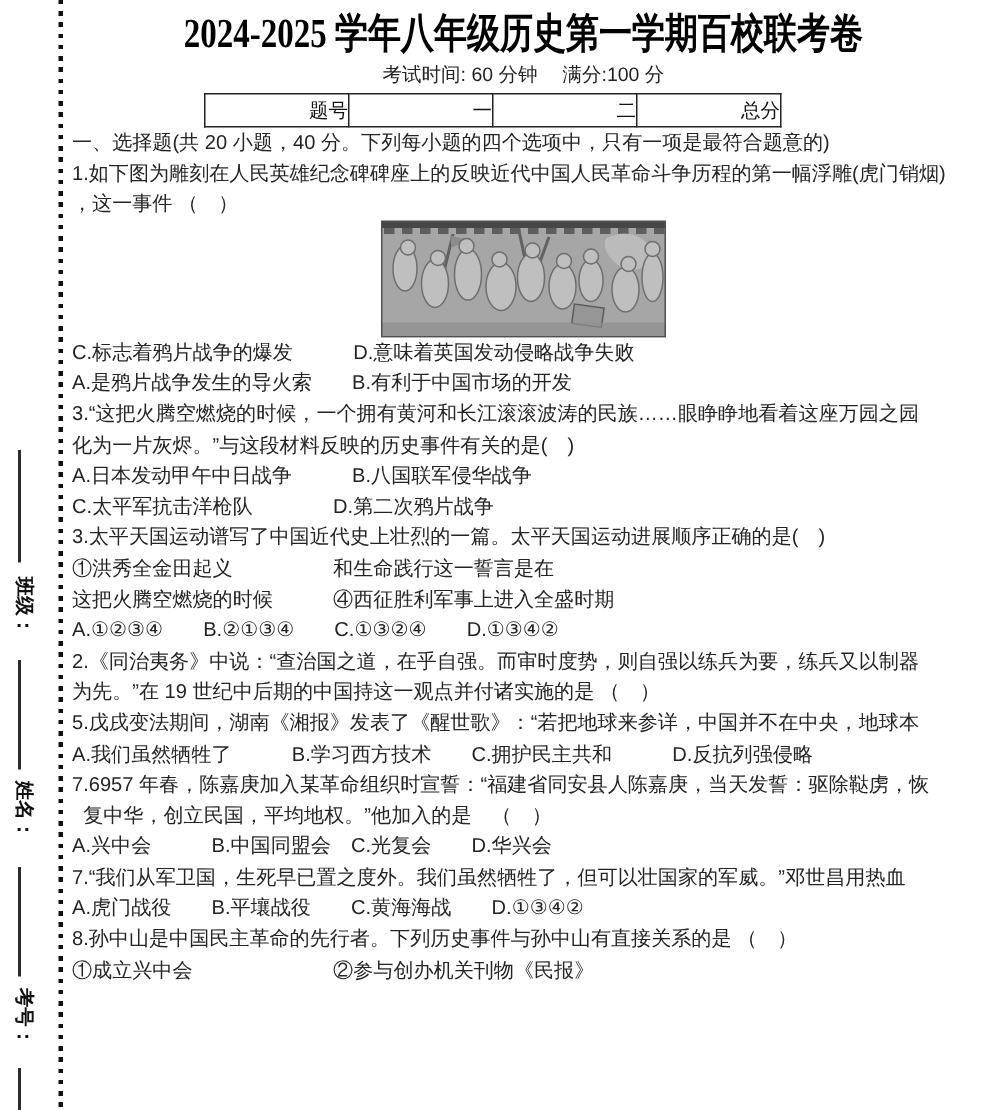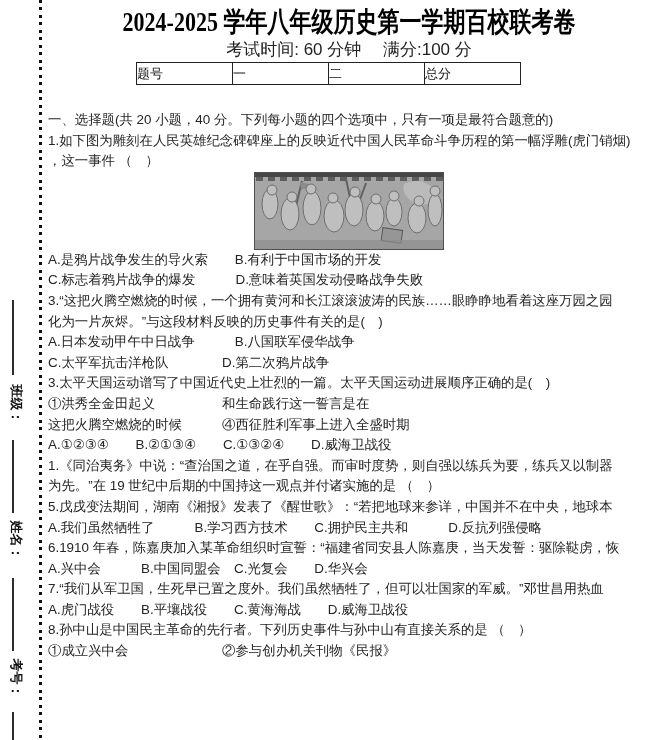--- a/index.html
+++ b/index.html
@@ -19,28 +19,28 @@
     font-size:13px;font-weight:bold;font-family:"Liberation Serif", serif;color:#111;
     white-space:pre;
   }
   
   .content{position:absolute;left:48px;top:0;width:602px;}
   .title{
     margin:5px 0 0;height:34px;line-height:34px;text-align:center;color:#000;
     font-family:"Liberation Serif", serif;font-weight:700;font-size:27.5px;
     white-space:nowrap;transform:scaleX(.8);transform-origin:50% 50%;
   }
-  .exam-info{margin-top:1px;height:19px;line-height:19px;text-align:center;font-size:17px;white-space:pre;color:#222;}
+  .exam-info{margin-top:1px;height:19px;line-height:19px;text-align:center;font-size:13px;white-space:pre;color:#222;}
   table.score{border-collapse:collapse;margin:3px 0 0 88px;}
   table.score td{
-    border:1.2px solid #222;width:95px;height:21px;text-align:left;
+    border:1.2px solid #222;width:95px;height:21px;text-align:right;
     font-size:13px;padding:0;font-family:"Liberation Serif", serif;color:#111;
   }
   .line{margin:0;font-size:13.4px;line-height:20.6px;white-space:pre;color:#242424;}
-  .first{margin-top:25px;}
+  .first{margin-top:0;}
   .figure-wrap{height:78px;display:flex;justify-content:center;align-items:center;}
 </style>
 </head>
 <body>
 
 <div>
 
   <div class="dotted"></div>
   <div class="seg" style="top:300px;height:75px"></div>
   <div class="rot" style="top:394px">班级：</div>
@@ -119,42 +119,43 @@
             <circle cx="165" cy="29" r="5"></circle>
           <ellipse cx="181" cy="38" rx="7" ry="16"></ellipse>
             <circle cx="181" cy="19" r="5"></circle>
         </g>
         <rect x="128" y="57" width="20" height="13" fill="#969696" stroke="#5a5a5a" transform="rotate(8 138 63)"></rect>
         <rect y="68" width="190" height="10" fill="#8e8e8e" opacity=".7"></rect>
         <rect x="0.5" y="0.5" width="189" height="77" fill="none" stroke="#4f4f4f"></rect>
       </svg>
     </div>
 
+    <p class="line">C.标志着鸦片战争的爆发　　　D.意味着英国发动侵略战争失败</p>
     <p class="line">A.是鸦片战争发生的导火索　　B.有利于中国市场的开发</p>
-    <p class="line">C.标志着鸦片战争的爆发　　　D.意味着英国发动侵略战争失败</p>
 
     <p class="line">3.“这把火腾空燃烧的时候，一个拥有黄河和长江滚滚波涛的民族……眼睁睁地看着这座万园之园</p>
     <p class="line">化为一片灰烬。”与这段材料反映的历史事件有关的是(　)</p>
     <p class="line">A.日本发动甲午中日战争　　　B.八国联军侵华战争</p>
     <p class="line">C.太平军抗击洋枪队　　　　D.第二次鸦片战争</p>
 
     <p class="line">3.太平天国运动谱写了中国近代史上壮烈的一篇。太平天国运动进展顺序正确的是(　)</p>
     <p class="line">①洪秀全金田起义　　　　　和生命践行这一誓言是在</p>
     <p class="line">这把火腾空燃烧的时候　　　④西征胜利军事上进入全盛时期</p>
-    <p class="line">A.①②③④　　B.②①③④　　C.①③②④　　D.威海卫战役</p>
+    <p class="line">A.①②③④　　B.②①③④　　C.①③②④　　D.①③④②</p>
 
-    <p class="line">1.《同治夷务》中说：“查治国之道，在乎自强。而审时度势，则自强以练兵为要，练兵又以制器</p>
+    <p class="line">2.《同治夷务》中说：“查治国之道，在乎自强。而审时度势，则自强以练兵为要，练兵又以制器</p>
     <p class="line">为先。”在 19 世纪中后期的中国持这一观点并付诸实施的是 （　）</p>
 
     <p class="line">5.戊戌变法期间，湖南《湘报》发表了《醒世歌》：“若把地球来参详，中国并不在中央，地球本</p>
     <p class="line">A.我们虽然牺牲了　　　B.学习西方技术　　C.拥护民主共和　　　D.反抗列强侵略</p>
 
-    <p class="line">6.1910 年春，陈嘉庚加入某革命组织时宣誓：“福建省同安县人陈嘉庚，当天发誓：驱除鞑虏，恢</p>
+    <p class="line">7.6957 年春，陈嘉庚加入某革命组织时宣誓：“福建省同安县人陈嘉庚，当天发誓：驱除鞑虏，恢</p>
+    <p class="line">  复中华，创立民国，平均地权。”他加入的是　（　）</p>
     <p class="line">A.兴中会　　　B.中国同盟会　C.光复会　　D.华兴会</p>
 
     <p class="line">7.“我们从军卫国，生死早已置之度外。我们虽然牺牲了，但可以壮国家的军威。”邓世昌用热血</p>
-    <p class="line">A.虎门战役　　B.平壤战役　　C.黄海海战　　D.威海卫战役</p>
+    <p class="line">A.虎门战役　　B.平壤战役　　C.黄海海战　　D.①③④②</p>
 
     <p class="line">8.孙中山是中国民主革命的先行者。下列历史事件与孙中山有直接关系的是 （　）</p>
     <p class="line">①成立兴中会　　　　　　　②参与创办机关刊物《民报》</p>
 
   </div>
 </div>
 
 </body></html>

